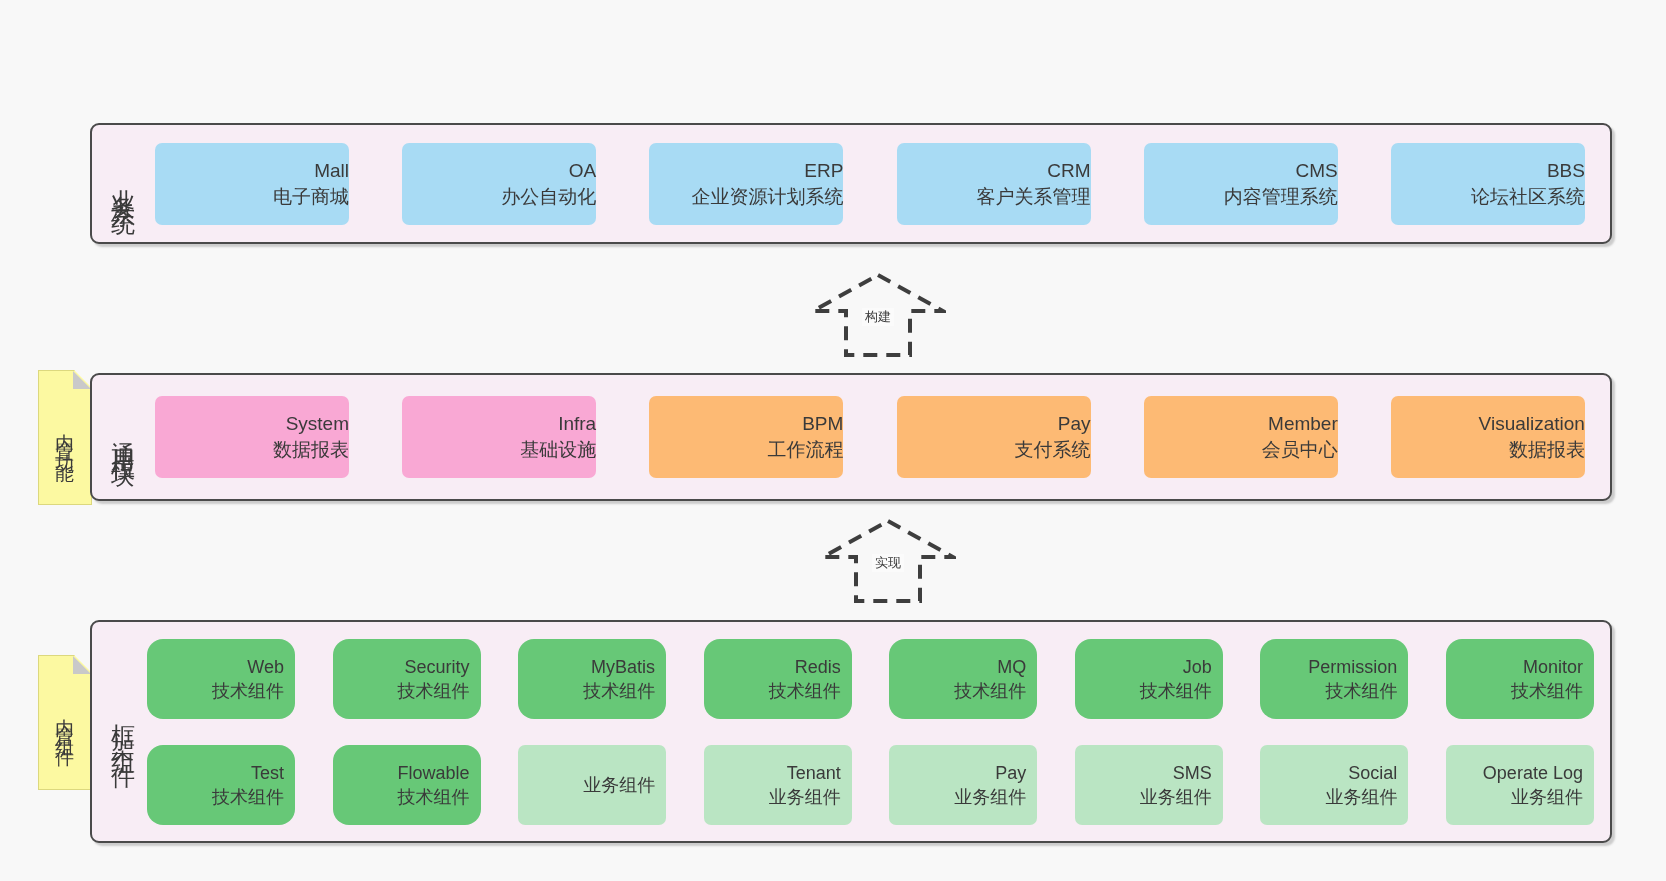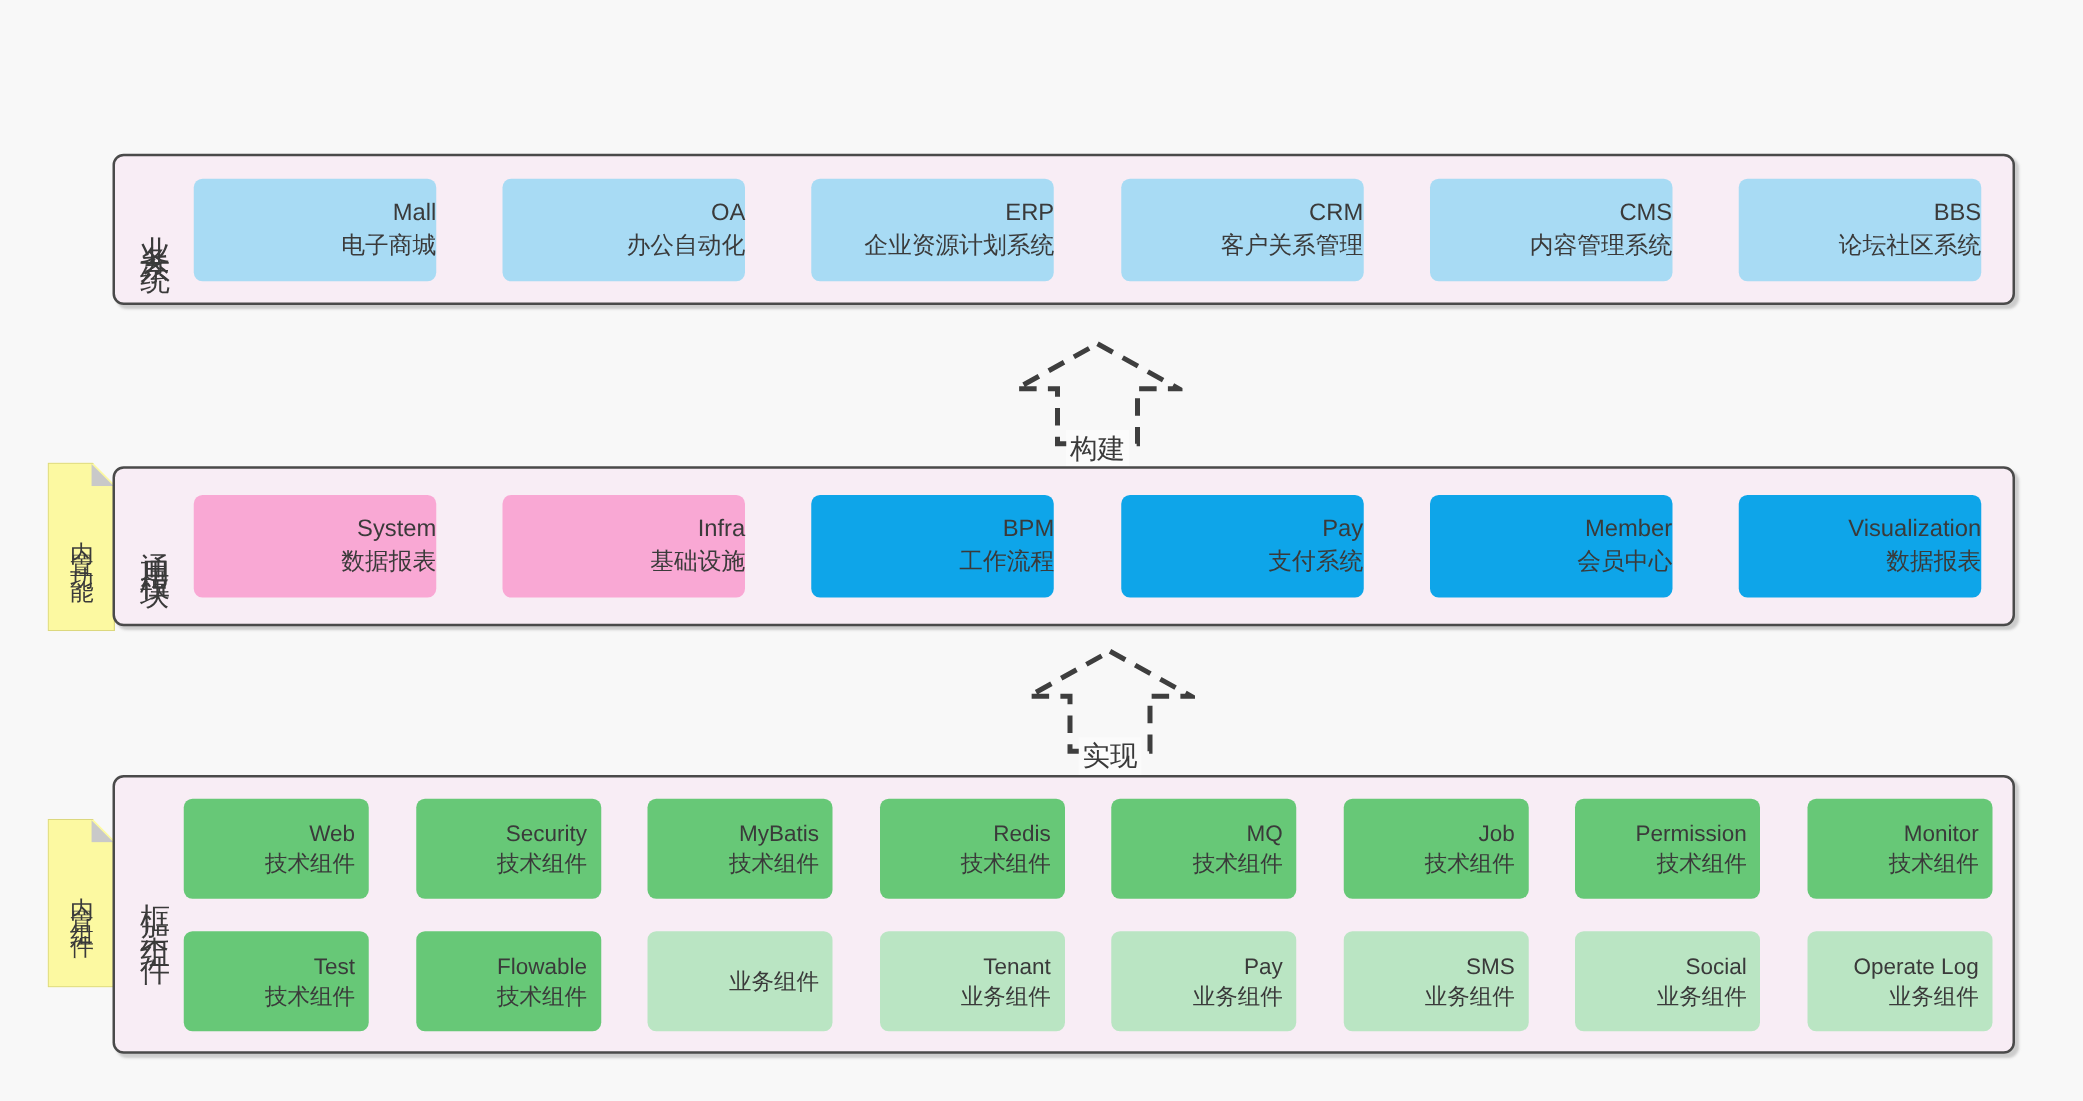--- a/index.html
+++ b/index.html
@@ -40,22 +40,22 @@
   
   .box {
     border-radius:7px; display:flex; flex-direction:column;
     align-items:flex-end; justify-content:center; text-align:center;
     color:#3a3a3a; flex:0 0 auto;
   }
   .row .box        { width:194px; height:82px; font-size:19px; line-height:26px; }
   .row-narrow .box { width:148px; height:80px; font-size:18px; line-height:24px; padding:0 11px; }
   .blue       { background:#a8dbf4; }
   .red        { background:#f9a8d4; }
-  .pink       { background:#0ea5e9; }
-  .green      { background:#67c877; }
+  .pink       { background:#fdba74; }
+  .green      { background:#67c877;border-radius:16px; }
   .lightgreen { background:#bae5c3; }
 
   
   .sticky {
     position:absolute; left:38px; width:54px; height:135px;
     background:#fcf9a1; border:1px solid #dcd87e; z-index:1;
     clip-path:polygon(0 0, calc(100% - 18px) 0, 100% 18px, 100% 100%, 0 100%);
     display:flex; align-items:center; justify-content:center;
   }
   #sticky-features   { top:370px; }
@@ -68,21 +68,21 @@
     writing-mode:vertical-rl; text-orientation:upright;
     font-size:19px; letter-spacing:10px; line-height:1; color:#3a3a3a;
   }
 
   
   .arrow { position:absolute; width:136px; height:86px; z-index:1; }
   #arrow-build     { left:810px; top:272px; }
   #arrow-implement { left:820px; top:518px; }
   .arrow-label {
     position:absolute; top:36px; left:50%; transform:translateX(-50%);
-    background:#fbfbfb; padding:0 3px; font-size:22px; color:#3a3a3a; white-space:nowrap;margin-top:36px;
+    background:#fbfbfb; padding:0 3px; font-size:13px; color:#3a3a3a; white-space:nowrap;
   }
 </style>
 </head>
 <body>
 
 <div class="canvas">
 
   <div class="sticky" id="sticky-features">
     <span class="fold"></span>
     <span class="sticky-label">内置功能</span>

